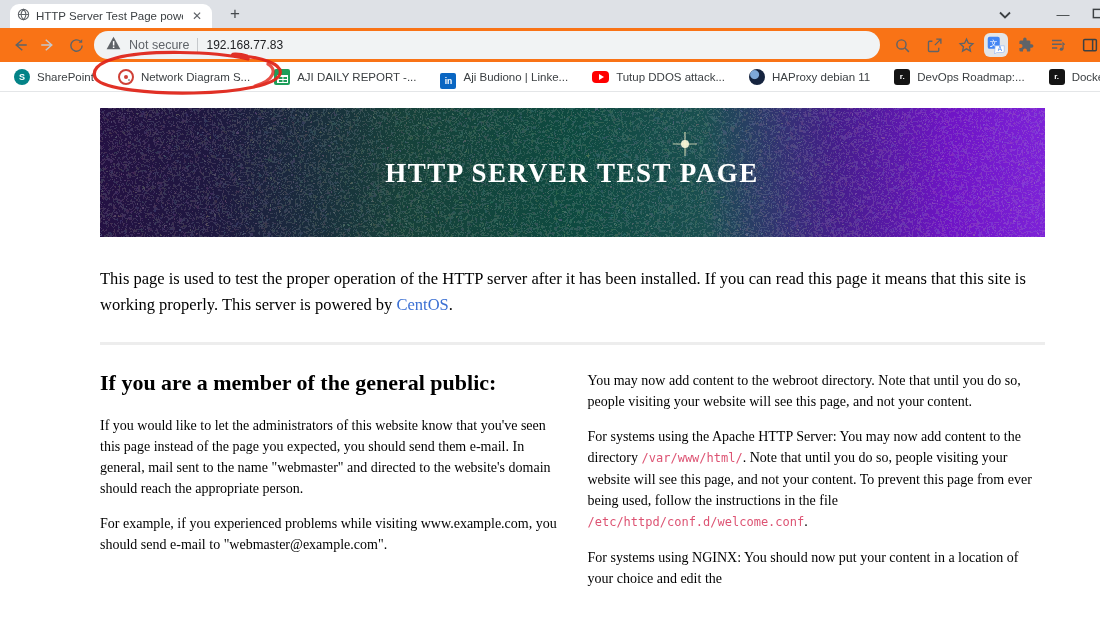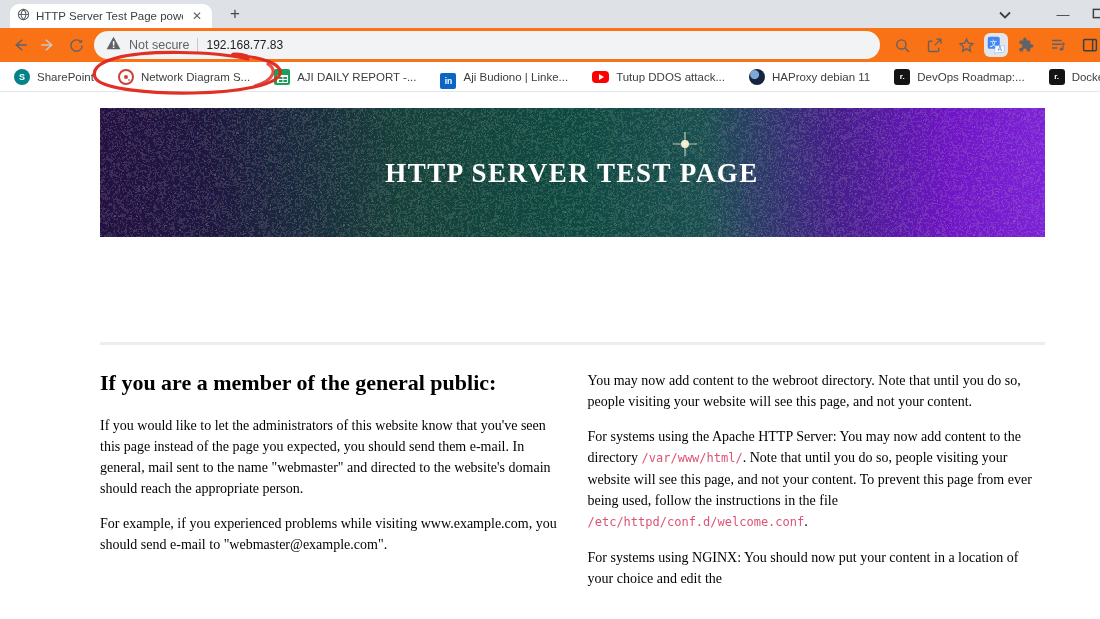--- a/index.html
+++ b/index.html
@@ -240,20 +240,21 @@
           </filter>
         </defs>
         <rect width="945" height="129" fill="url(#bg)"></rect>
         <rect width="945" height="129" filter="url(#confetti)" opacity="0.35"></rect>
         <circle cx="585" cy="36" r="4" fill="#fffbe0" opacity="0.9"></circle>
         <path d="M585 24v24M573 36h24" stroke="#fff8d0" stroke-width="1.2" opacity="0.7"></path>
         <text x="472" y="74" text-anchor="middle" fill="#ffffff" font-family="Liberation Serif, serif" font-size="27" font-weight="bold" letter-spacing="1.5">HTTP SERVER TEST PAGE</text>
       </svg>
     </div>
 
+    <p class="intro"><span>This page is used to test the proper operation of the HTTP server after it has been installed. If you can read this page it means that this site is working properly. This server is powered by </span><a href="#">CentOS</a><span>.</span></p>
 
     <div class="rule"></div>
 
     <div class="cols">
       <div class="col">
         <h2>If you are a member of the general public:</h2>
         <p>If you would like to let the administrators of this website know that you've seen this page instead of the page you expected, you should send them e-mail. In general, mail sent to the name "webmaster" and directed to the website's domain should reach the appropriate person.</p>
         <p>For example, if you experienced problems while visiting www.example.com, you should send e-mail to "webmaster@example.com".</p>
       </div>
       <div class="col">

